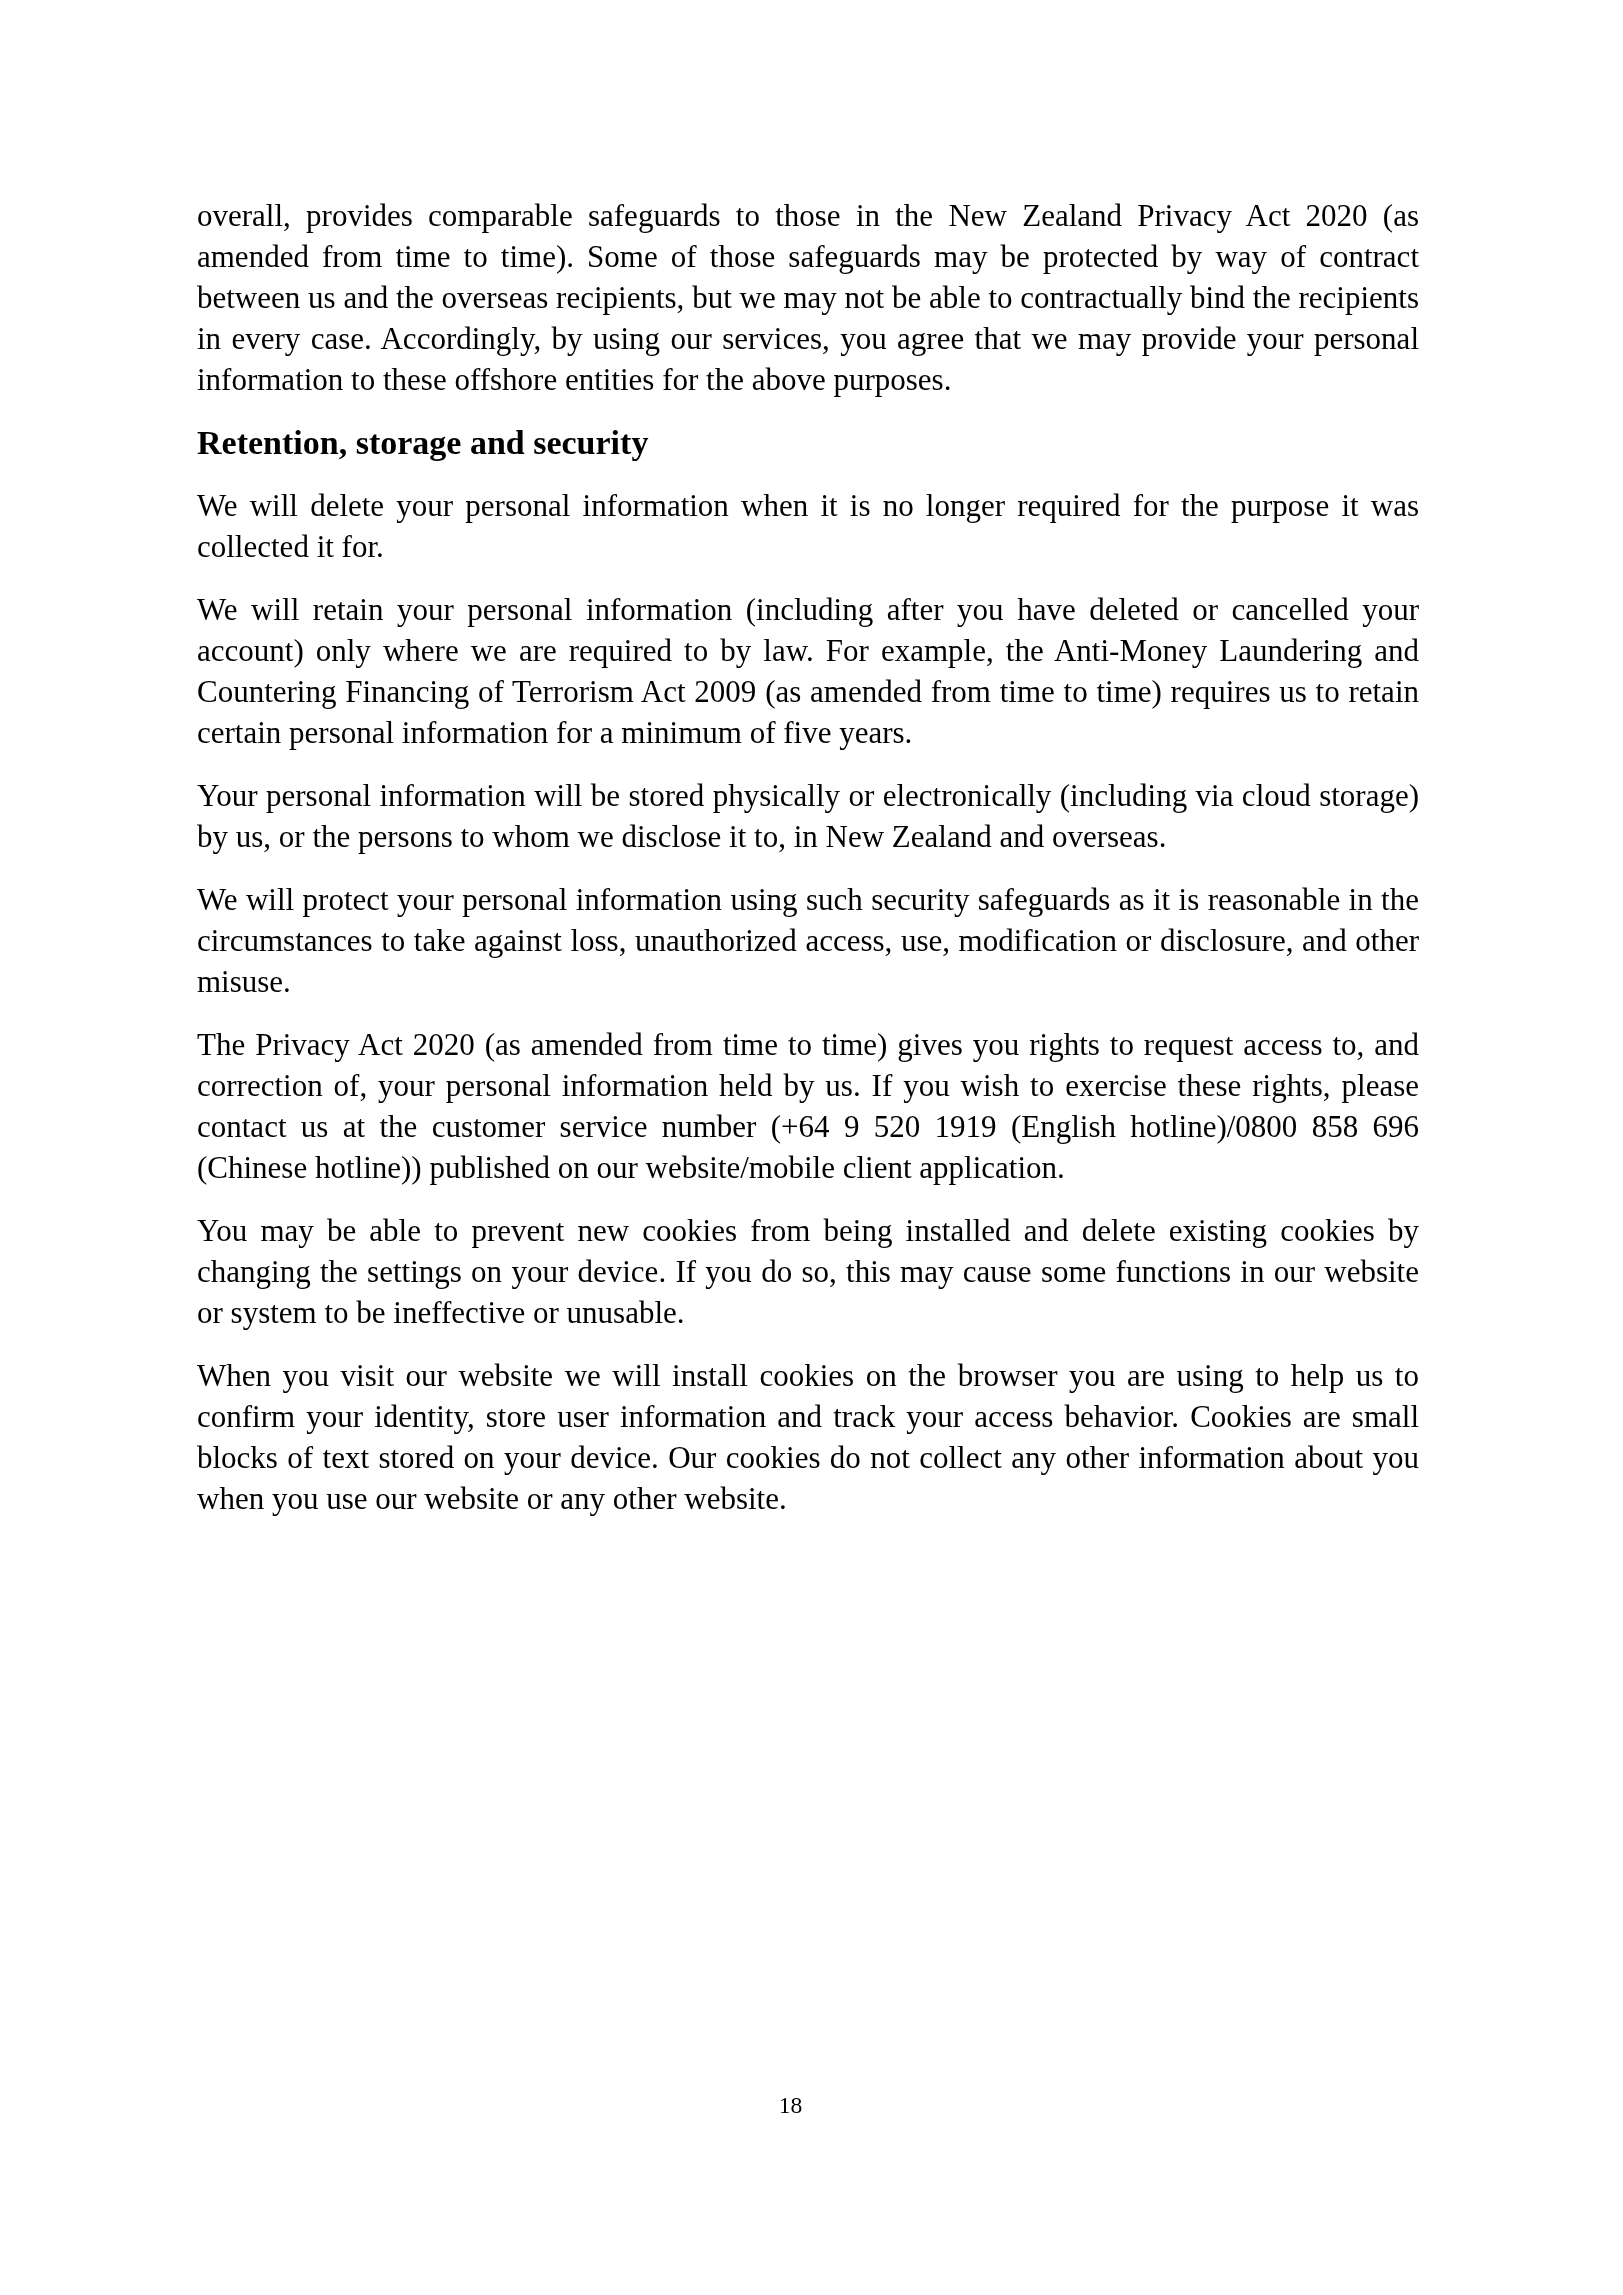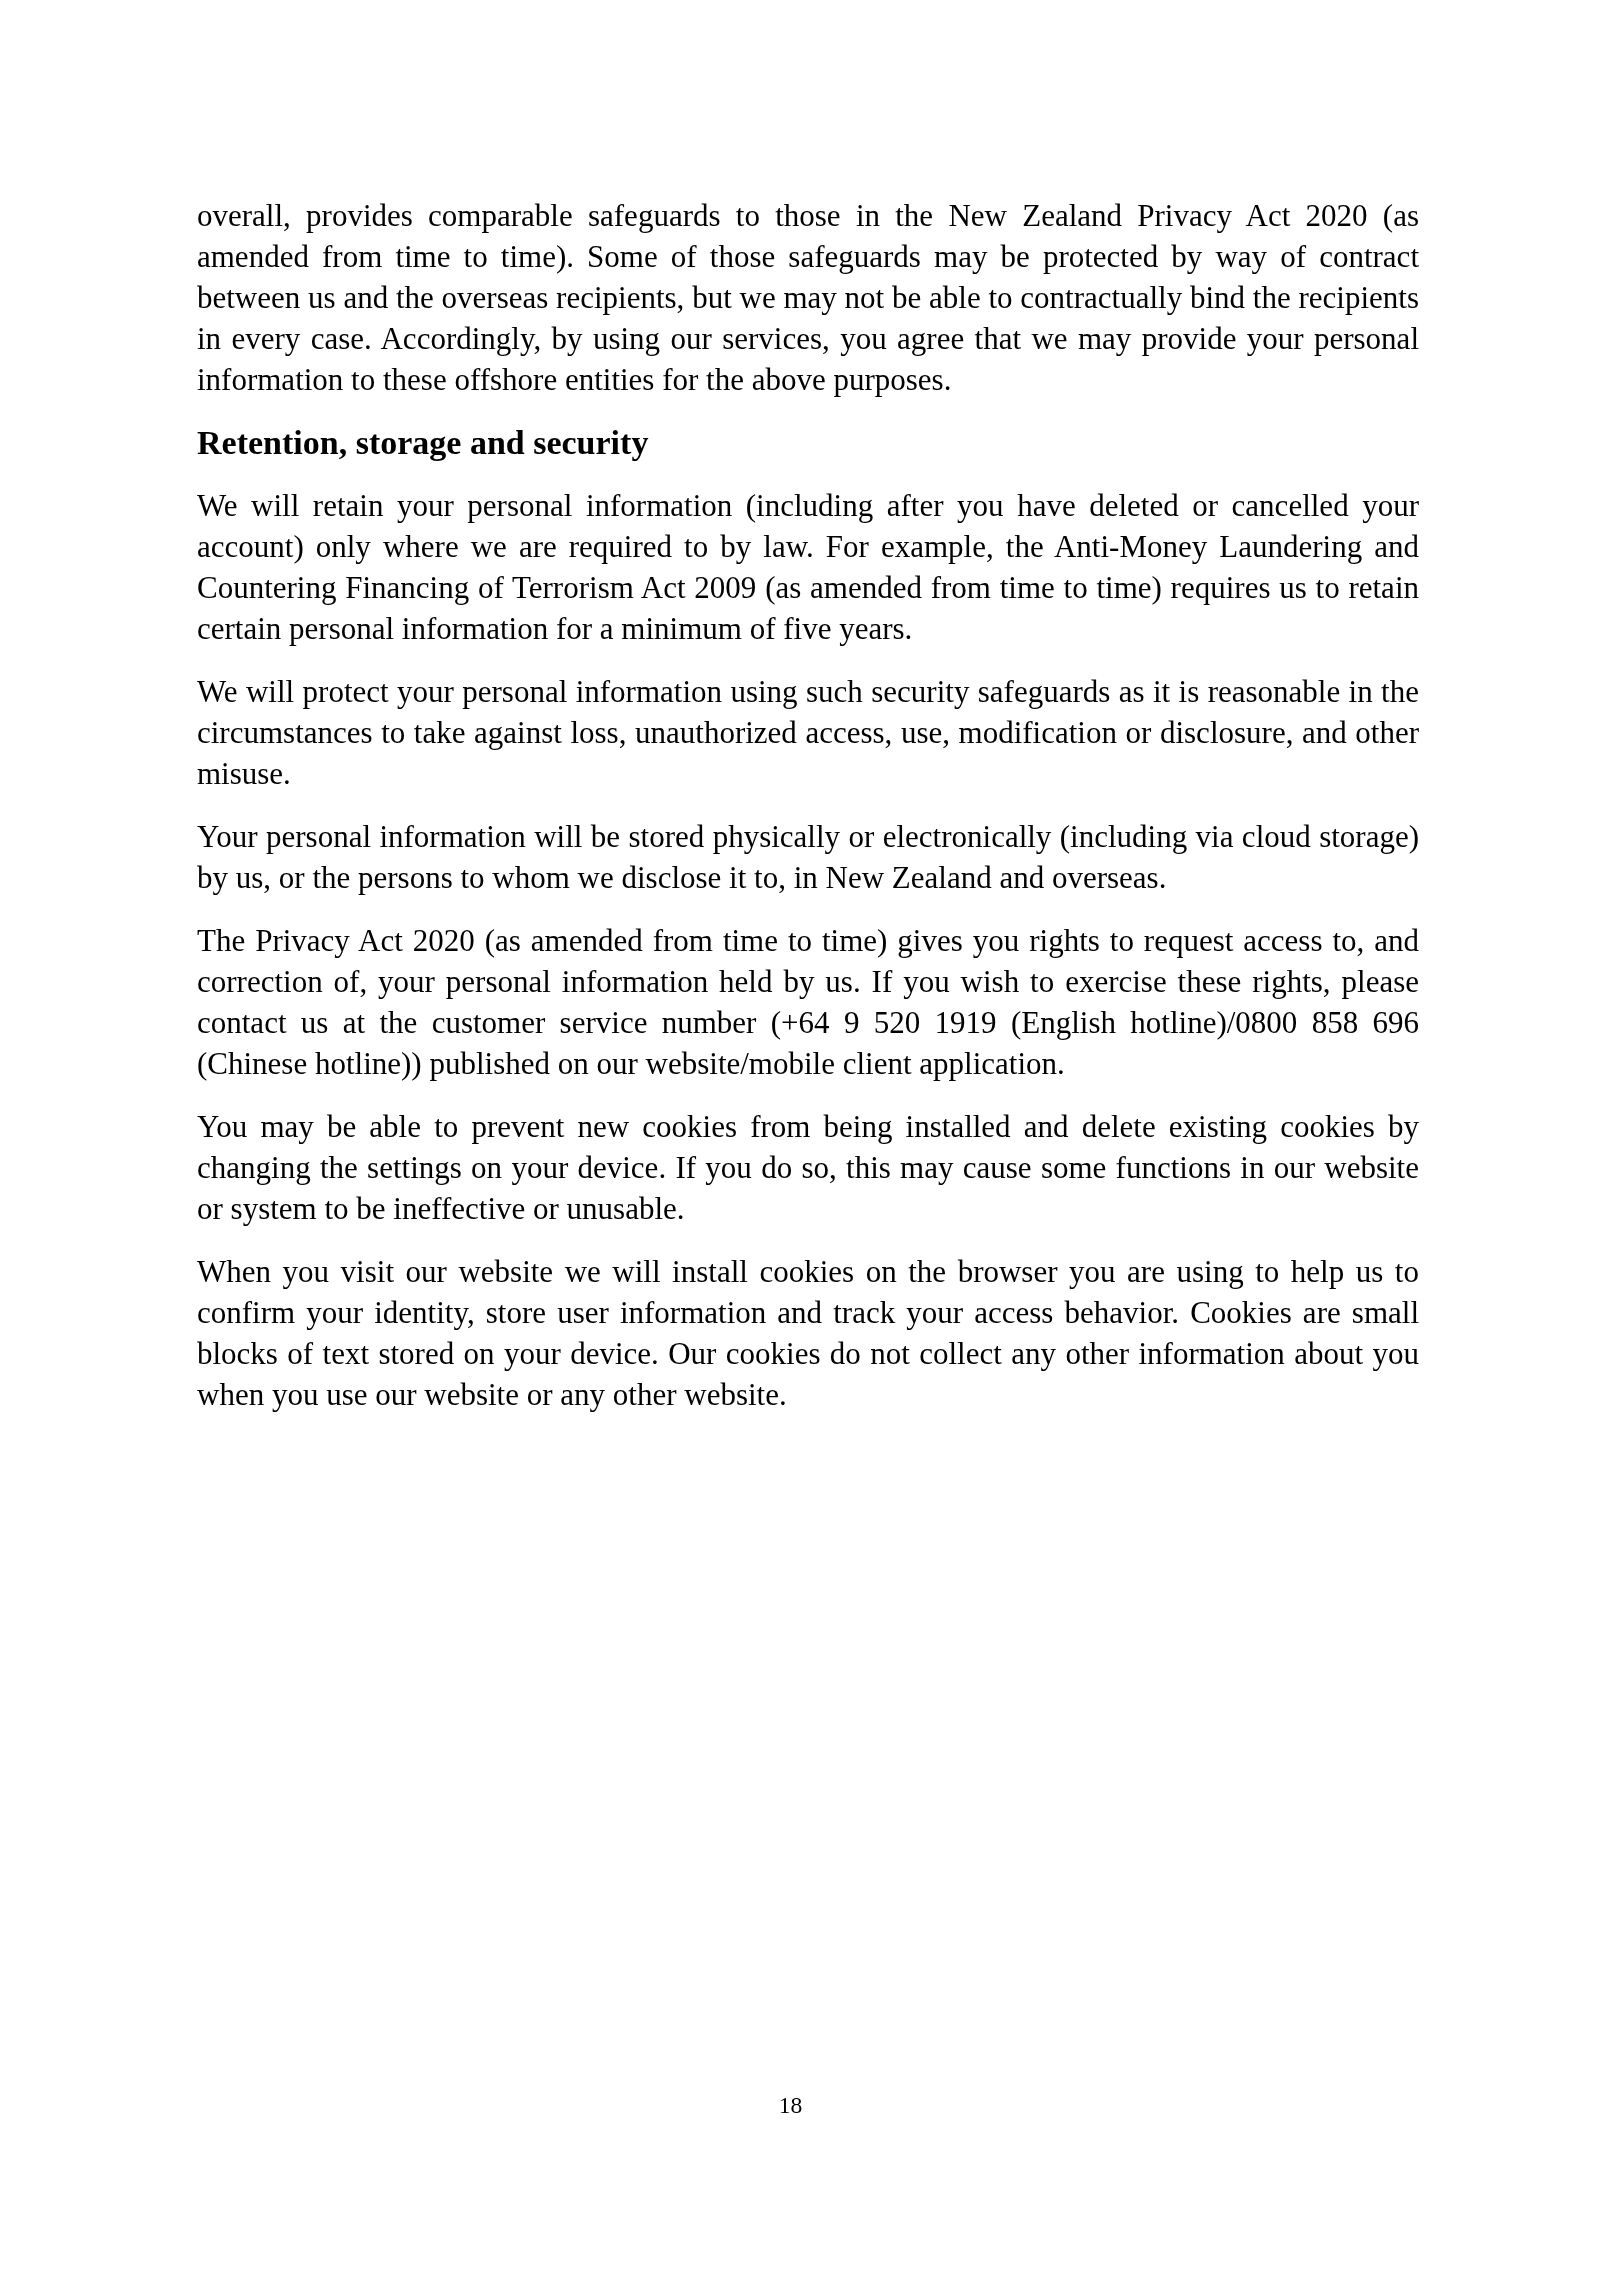--- a/index.html
+++ b/index.html
@@ -45,26 +45,27 @@
     }
   </style>
 </head>
 <body>
 
 <main class="page-body">
   <p class="para">overall, provides comparable safeguards to those in the New Zealand Privacy Act 2020 (as amended from time to time). Some of those safeguards may be protected by way of contract between us and the overseas recipients, but we may not be able to contractually bind the recipients in every case. Accordingly, by using our services, you agree that we may provide your personal information to these offshore entities for the above purposes.</p>
 
   <h2 class="heading">Retention, storage and security</h2>
 
+  <p class="para">We will delete your personal information when it is no longer required for the purpose it was collected it for.</p>
 
   <p class="para">We will retain your personal information (including after you have deleted or cancelled your account) only where we are required to by law. For example, the Anti-Money Laundering and Countering Financing of Terrorism Act 2009 (as amended from time to time) requires us to retain certain personal information for a minimum of five years.</p>
 
+  <p class="para">Your personal information will be stored physically or electronically (including via cloud storage) by us, or the persons to whom we disclose it to, in New Zealand and overseas.</p>
+
   <p class="para">We will protect your personal information using such security safeguards as it is reasonable in the circumstances to take against loss, unauthorized access, use, modification or disclosure, and other misuse.</p>
-
-  <p class="para">Your personal information will be stored physically or electronically (including via cloud storage) by us, or the persons to whom we disclose it to, in New Zealand and overseas.</p>
 
 
   <p class="para">The Privacy Act 2020 (as amended from time to time) gives you rights to request access to, and correction of, your personal information held by us. If you wish to exercise these rights, please contact us at the customer service number (+64 9 520 1919 (English hotline)/0800 858 696 (Chinese hotline)) published on our website/mobile client application.</p>
 
 
   <p class="para">You may be able to prevent new cookies from being installed and delete existing cookies by changing the settings on your device. If you do so, this may cause some functions in our website or system to be ineffective or unusable.</p>
 
   <p class="para">When you visit our website we will install cookies on the browser you are using to help us to confirm your identity, store user information and track your access behavior. Cookies are small blocks of text stored on your device. Our cookies do not collect any other information about you when you use our website or any other website.</p>
 </main>
 

